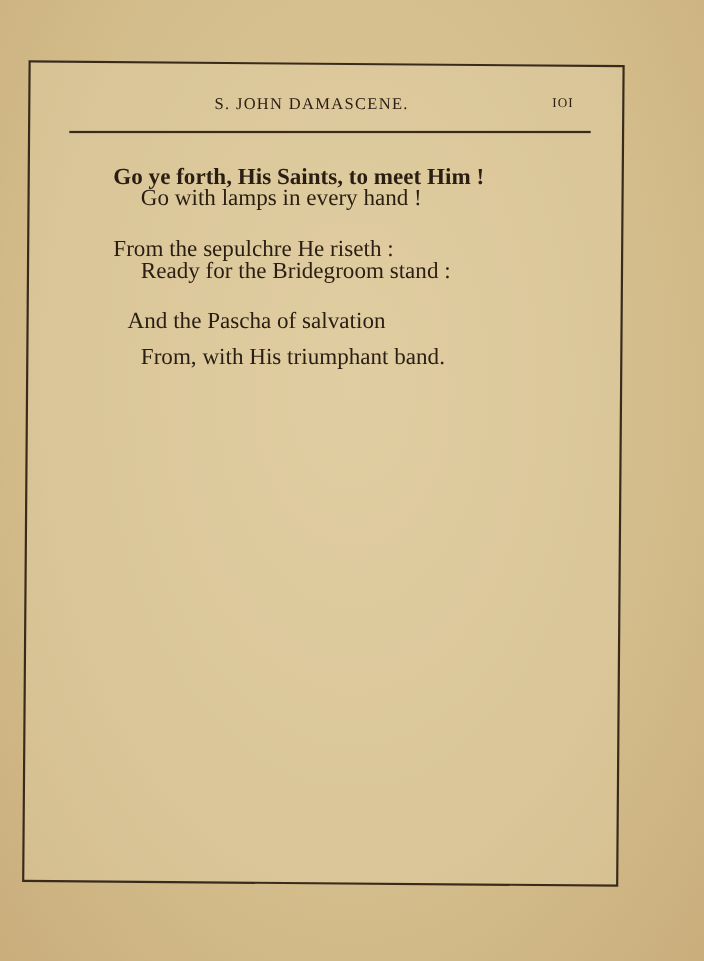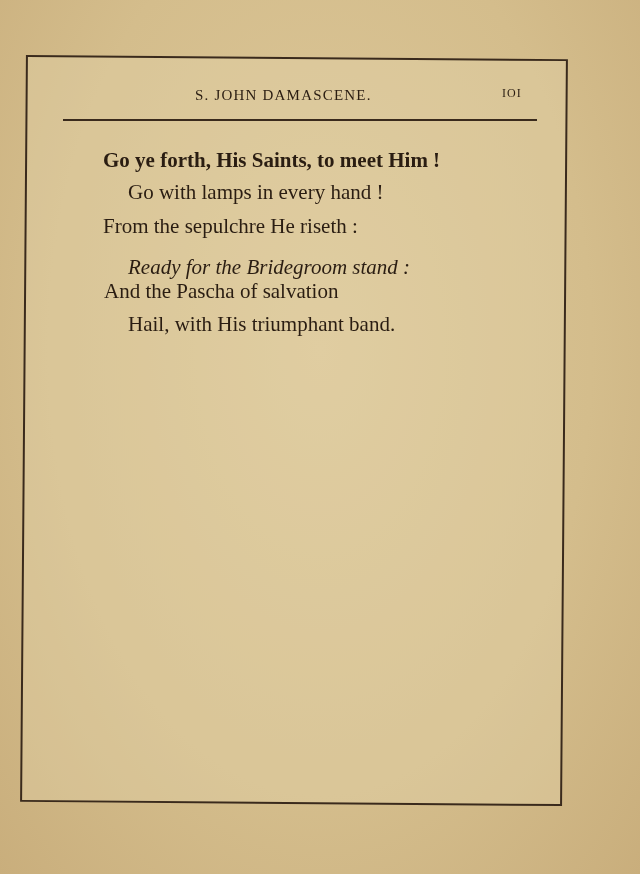--- a/index.html
+++ b/index.html
@@ -33,38 +33,38 @@
     border-top:2px solid #3a2a1c;
   }
   .poem {
     position:absolute; left:0; top:148px; width:640px;
   }
   .line {
     position:absolute; white-space:nowrap;
     font-size:21px; line-height:24px;
   }
   .l0 { left:103px; top:0;font-weight:bold; }
-  .l1 { left:128px; top:32px; }
+  .l1 { left:128px; top:19px; }
   .l2 { left:103px; top:66px; }
-  .l3 { left:128px; top:107px;font-style:italic; }
-  .l4 { left:104px; top:131px; }
+  .l3 { left:128px; top:86px; }
+  .l4 { left:116px; top:131px; }
   .l5 { left:128px; top:164px; }
 </style>
 </head>
 <body>
 
 <div class="frame"></div>
 
 <div class="running-head">
   <span class="rh-title">S. JOHN DAMASCENE.</span>
   <span class="rh-page">IOI</span>
 </div>
 
 <div class="rule"></div>
 
 <div class="poem">
   <div class="line l0">Go ye forth, His Saints, to meet Him !</div>
   <div class="line l1">Go with lamps in every hand !</div>
   <div class="line l2">From the sepulchre He riseth :</div>
   <div class="line l3">Ready for the Bridegroom stand :</div>
   <div class="line l4">And the Pascha of salvation</div>
-  <div class="line l5">Hail, with His triumphant band.</div>
+  <div class="line l5">From, with His triumphant band.</div>
 </div>
 
 </body></html>

